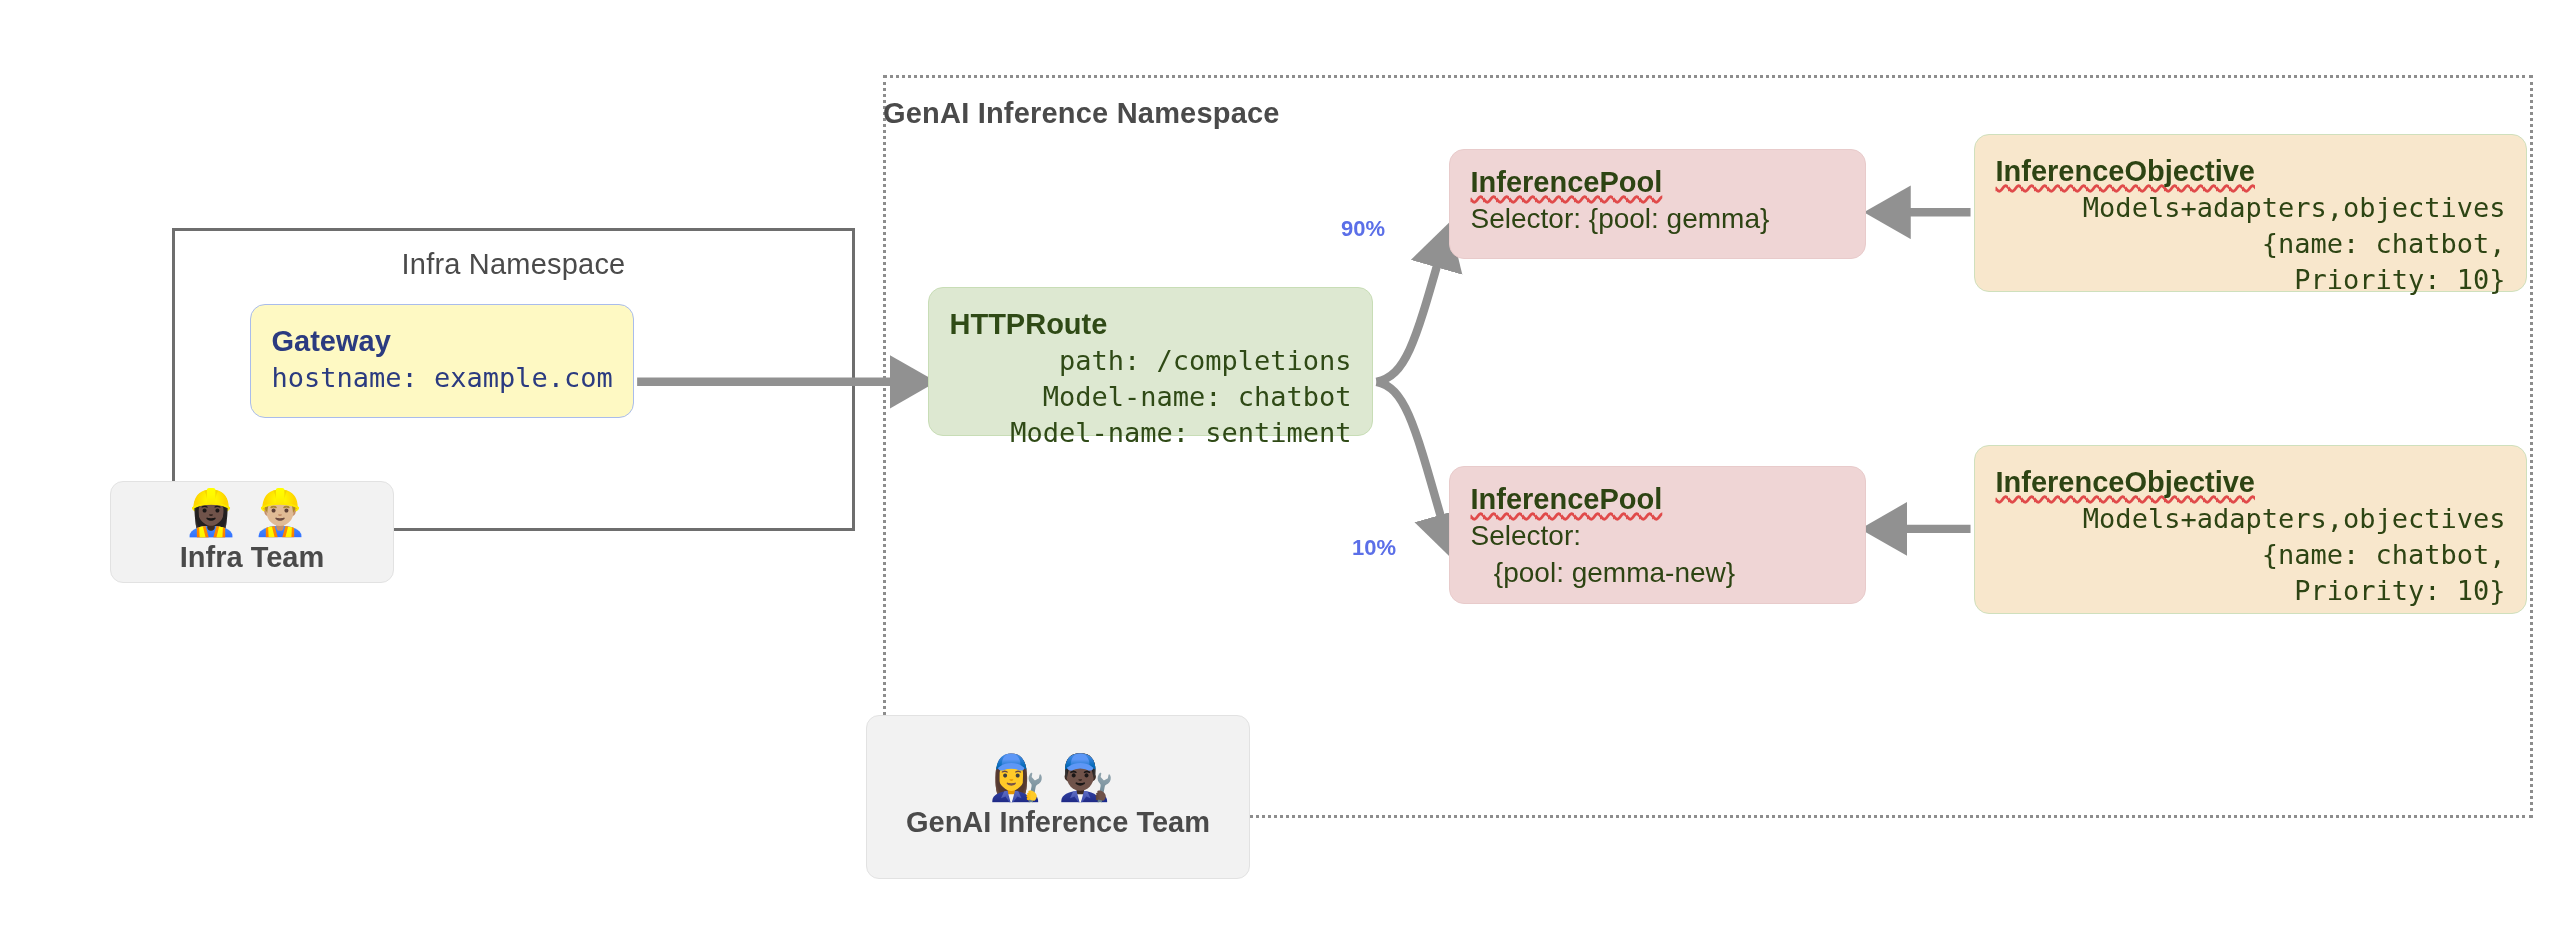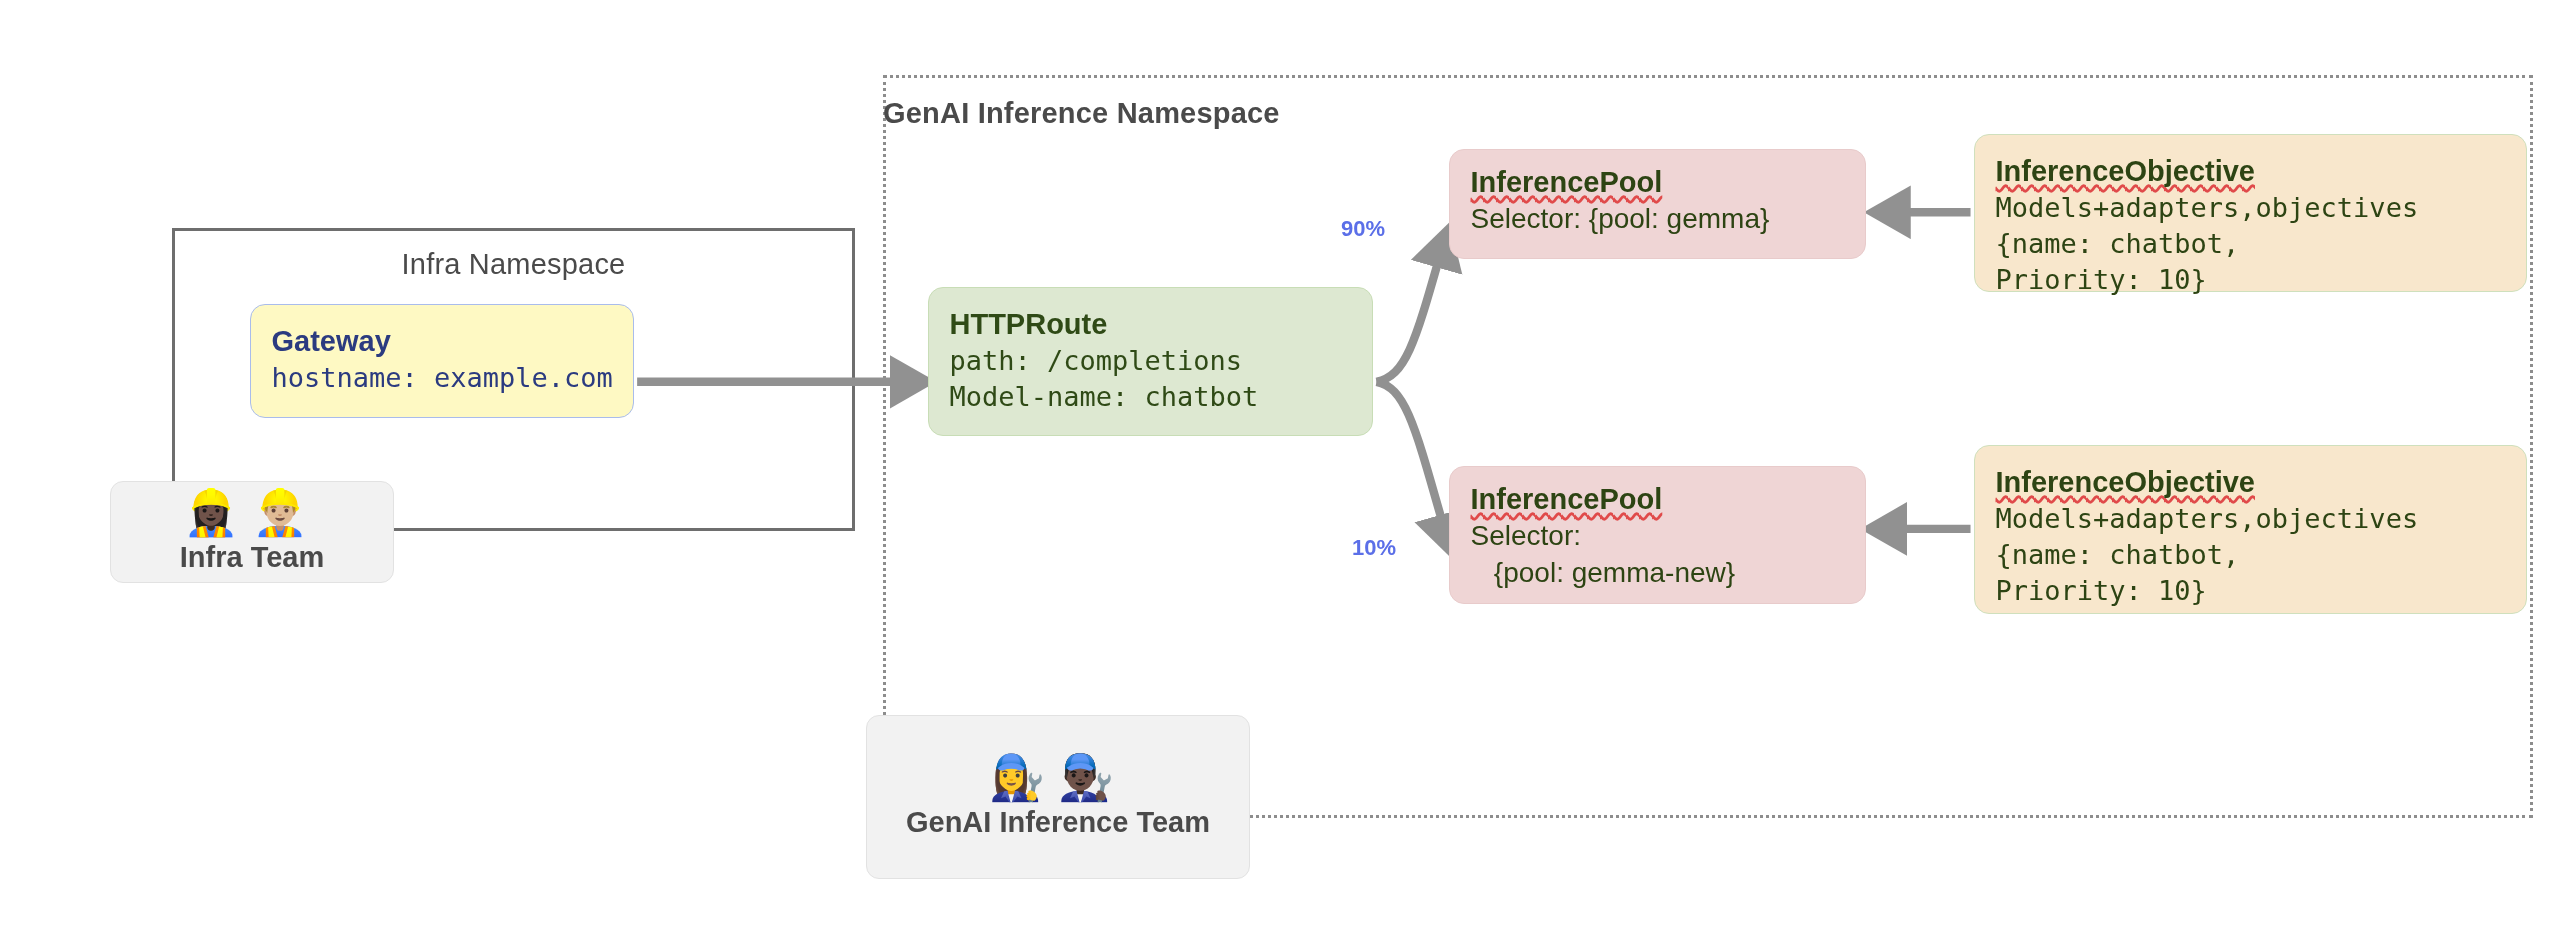--- a/index.html
+++ b/index.html
@@ -70,20 +70,21 @@
     line-height: 1.32;
   }
   .node .title {
     font-weight: bold;
     font-family: "Liberation Sans", sans-serif;
     display: inline-block;
   }
   .node .body {
     font-family: "DejaVu Sans Mono", "Liberation Mono", monospace;
     white-space: pre;
+    text-align: right;
   }
   .squiggle {
     text-decoration: underline wavy #e04a4a;
     text-decoration-skip-ink: none;
     text-underline-offset: 2.8px;
   }
 
   
   .gateway {
     left: 250px;
@@ -218,20 +219,21 @@
 
   <div class="node gateway">
     <div class="title">Gateway</div>
     <div class="body">hostname: example.com</div>
   </div>
 
   <div class="node httproute">
     <div class="title">HTTPRoute</div>
     <div class="body">path: /completions</div>
     <div class="body">Model-name: chatbot</div>
+    <div class="body">Model-name: sentiment</div>
   </div>
 
   <div class="node pool pool-top">
     <div class="title squiggle">InferencePool</div>
     <div class="line">Selector: {pool: gemma}</div>
   </div>
 
   <div class="node pool pool-bot">
     <div class="title squiggle">InferencePool</div>
     <div class="line">Selector:</div>

